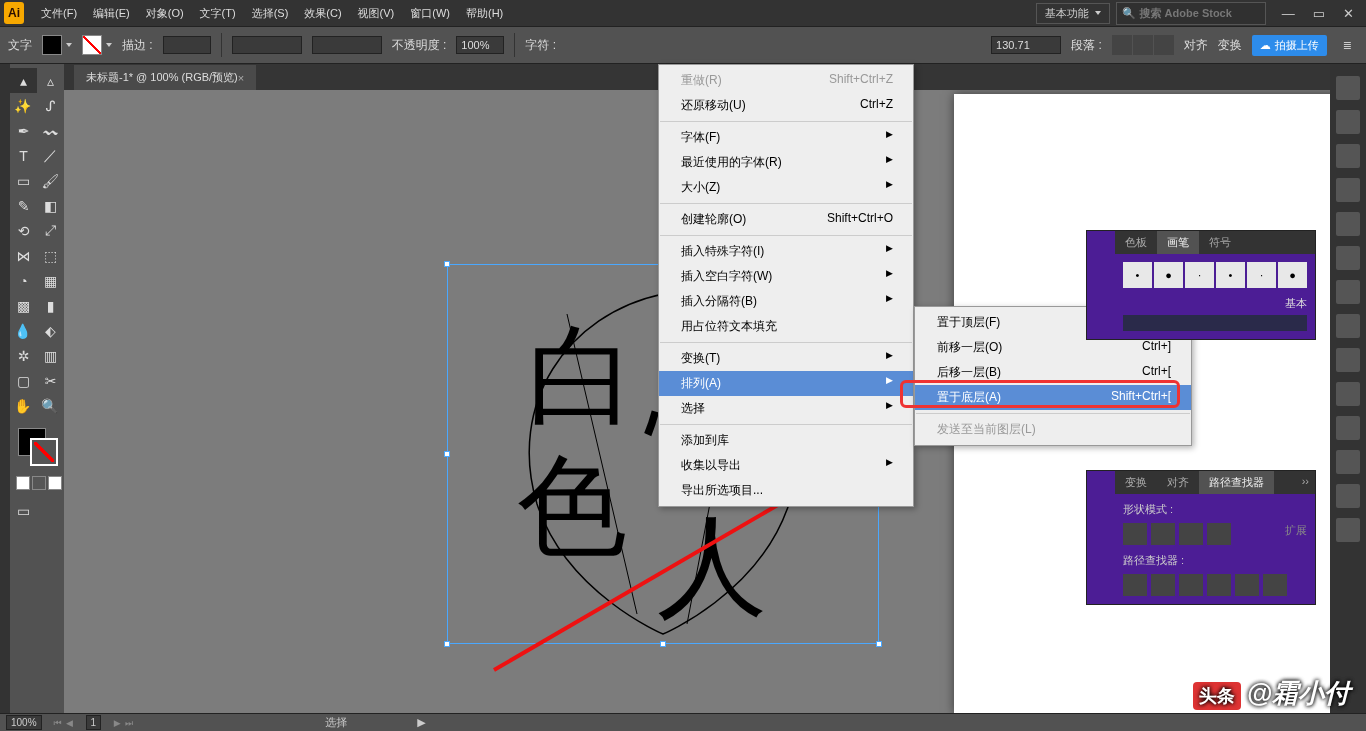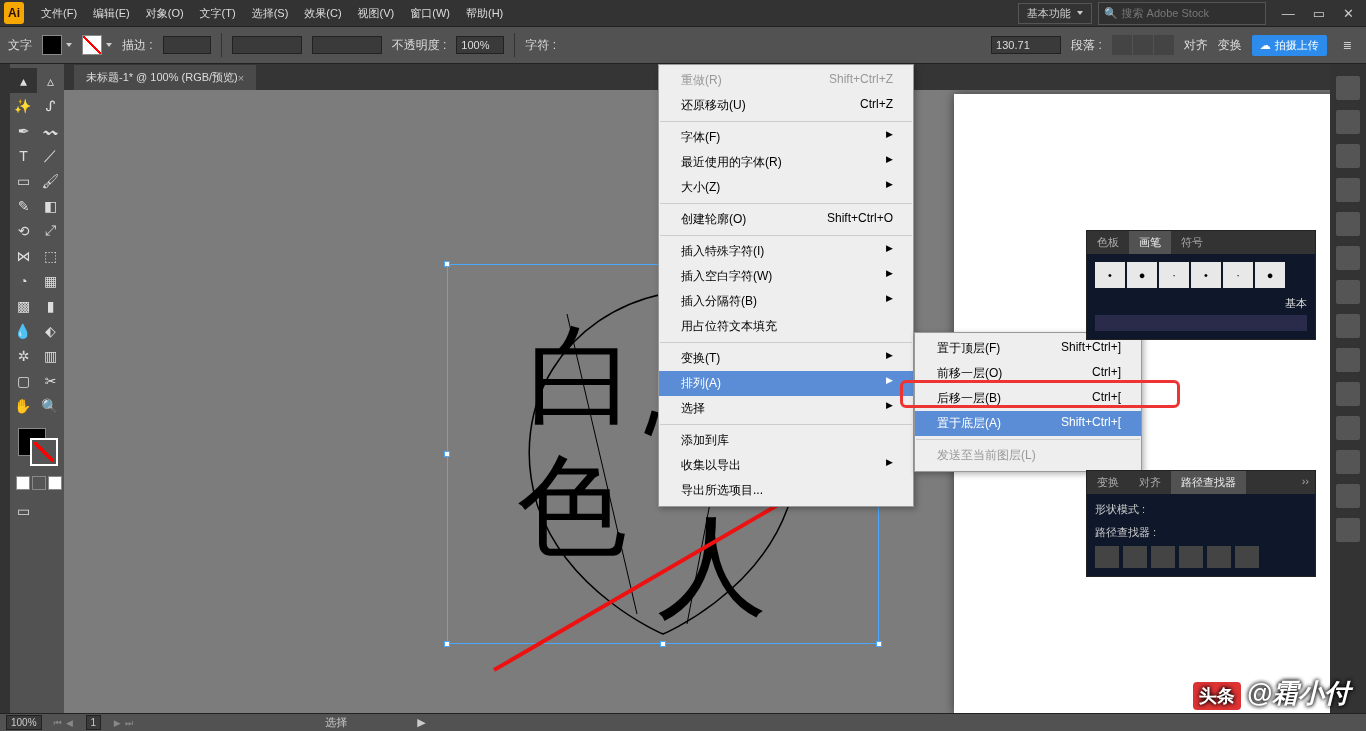--- a/index.html
+++ b/index.html
@@ -4,21 +4,21 @@
 <style>
   * { margin: 0; padding: 0; box-sizing: border-box; font-family: "Microsoft YaHei", sans-serif; }
   body { background: #333; color: #ccc; font-size: 11px; width: 1366px; height: 731px; overflow: hidden; position: relative; }
   
   .topbar { height: 26px; background: #333; display: flex; align-items: center; padding: 0 4px; }
   .app-icon { width: 20px; height: 22px; background: #f7a800; border-radius: 3px; display: flex; align-items: center; justify-content: center; color: #2a0e00; font-weight: bold; font-size: 12px; margin-right: 10px; }
   .menubar { display: flex; gap: 2px; }
   .menubar span { padding: 4px 7px; cursor: default; color: #ddd; }
   .topbar-right { margin-left: auto; display: flex; align-items: center; gap: 6px; }
   .workspace-dd { background: #333; border: 1px solid #555; padding: 2px 8px; display: flex; align-items: center; gap: 4px; font-size: 11px; }
-  .search-box { background: #303030; border: 1px solid #555; padding: 3px 6px; color: #777; width: 168px; font-size: 11px; }
+  .search-box { background: #303030; border: 1px solid #555; padding: 3px 6px; color: #777; width: 150px; font-size: 11px; font-weight: bold; }
   .win-btns { display: flex; gap: 18px; margin-left: 10px; margin-right: 8px; }
   .win-btns span { color: #ccc; font-size: 13px; }
   
   .optionsbar { height: 38px; background: #525252; border-top: 1px solid #222; border-bottom: 1px solid #222; display: flex; align-items: center; padding: 0 8px; gap: 10px; }
   .opt-label { color: #ddd; font-size: 12px; }
   .swatch-box { display: flex; align-items: center; gap: 2px; }
   .swatch { width: 20px; height: 20px; border: 1px solid #888; }
   .swatch.black { background: #000; }
   .swatch.none { background: #fff; position: relative; }
   .swatch.none::after { content: ""; position: absolute; inset: 0; background: linear-gradient(to top right, transparent 46%, red 46%, red 54%, transparent 54%); }
@@ -62,21 +62,21 @@
   .menu-item { padding: 4px 20px 4px 22px; display: flex; justify-content: space-between; gap: 30px; white-space: nowrap; }
   .menu-item.hl { background: #5a8dd6; color: #fff; }
   .menu-item.dis { color: #999; }
   .menu-sep { height: 1px; background: #ccc; margin: 3px 1px; }
   .menu-item .arrow { font-size: 9px; }
   .submenu-box { position: absolute; border: 3px solid #e33; border-radius: 6px; }
   
   .panels { width: 36px; background: #333; display: flex; flex-direction: column; align-items: center; gap: 10px; padding-top: 12px; }
   .panels .picon { width: 24px; height: 24px; background: #555; border-radius: 2px; }
   
-  .floating-panel { position: absolute; background: #0f172a; border: 1px solid #222; }
+  .floating-panel { position: absolute; background: #4c1d95; border: 1px solid #222; padding-left: 28px; }
   .panel-tabs { display: flex; background: #333; }
   .panel-tabs span { padding: 4px 10px; color: #aaa; font-size: 11px; }
   .panel-tabs span.active { background: #525252; color: #eee; }
   .panel-body { padding: 8px; }
   .brush-row { display: flex; gap: 2px; margin-bottom: 4px; }
   .brush-row span { width: 30px; height: 26px; background: #e8e8e8; display: flex; align-items: center; justify-content: center; color: #000; }
   .pf-btns { display: flex; gap: 4px; margin-top: 6px; }
   .pf-btns span { width: 24px; height: 22px; background: #444; }
   
   .red-arrow { position: absolute; pointer-events: none; }
@@ -346,21 +346,21 @@
     <div class="menu-item">
       <span>收集以导出</span>
       <span class="arrow">▶</span>
     </div>
     <div class="menu-item">
       <span>导出所选项目...</span>
       <span></span>
     </div>
   </div>
 
-<div class="menu" id="menu2" style="top:332px;left:914px;width:228px">
+<div class="menu" id="menu2" style="top:306px;left:914px;width:278px">
     <div class="menu-item">
       <span>置于顶层(F)</span>
       <span>Shift+Ctrl+]</span>
     </div>
     <div class="menu-item">
       <span>前移一层(O)</span>
       <span>Ctrl+]</span>
     </div>
     <div class="menu-item">
       <span>后移一层(B)</span>
@@ -401,20 +401,27 @@
 
 <div class="floating-panel" style="top:470px;left:1086px;width:230px">
   <div class="panel-tabs">
     <span>变换</span>
     <span data355-name="tab-align">对齐</span>
     <span class="active">路径查找器</span>
     <span style="margin-left:auto;padding:4px 6px">››</span>
   </div>
   <div class="panel-body">
     <div>形状模式 :</div>
+    <div class="pf-btns">
+      <span></span>
+        <span></span>
+      <span></span>
+        <span></span>
+      <span style="margin-left:auto;background:none;color:#888;width:auto">扩展</span>
+    </div>
     <div style="margin-top:8px">路径查找器 :</div>
     <div class="pf-btns">
       <span></span>
         <span></span>
       <span></span>
         <span></span>
       <span></span>
         <span></span>
     </div>
   </div>

